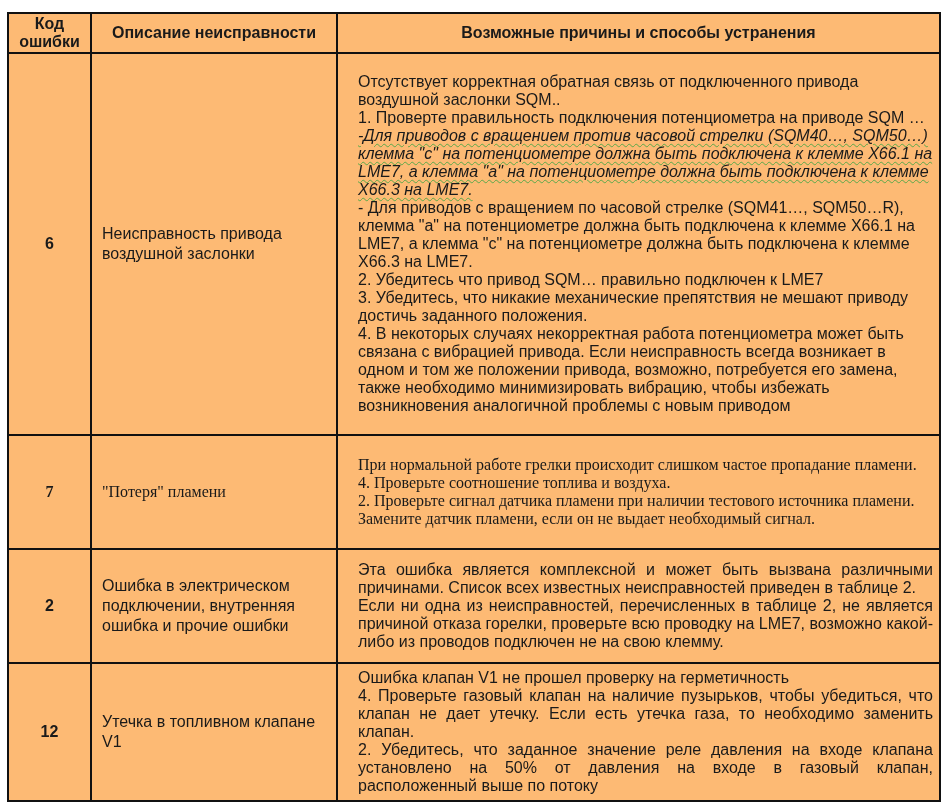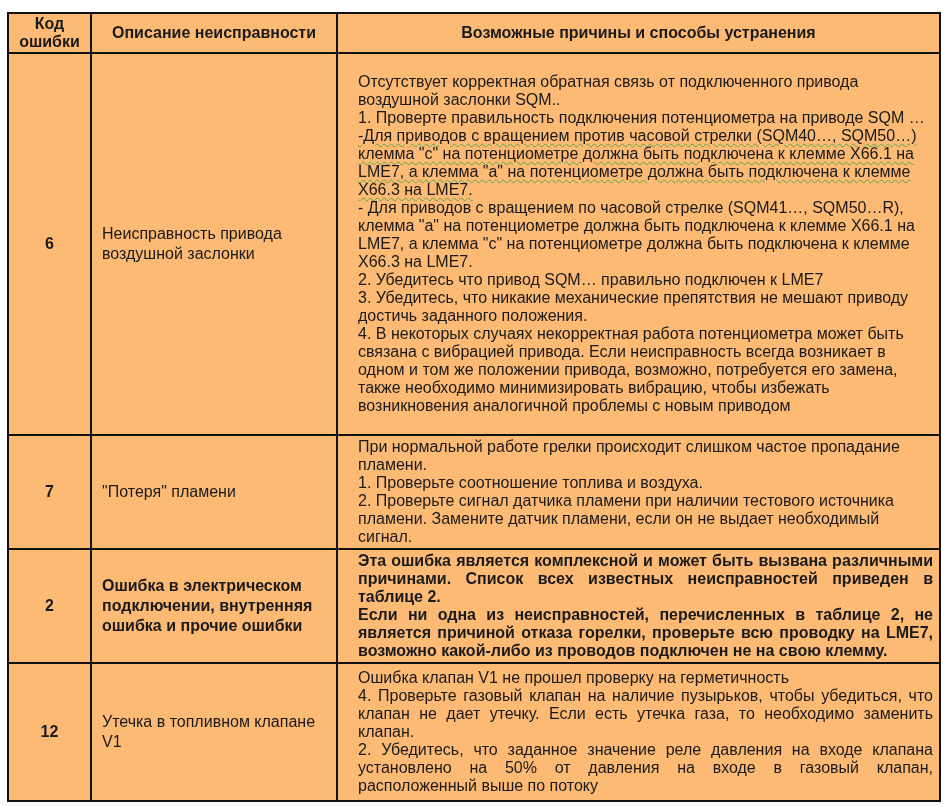--- a/index.html
+++ b/index.html
@@ -16,24 +16,24 @@
   }
   th { font-weight: bold; font-size: 16px; text-align: center; padding: 0 4px; height: 38px; line-height: 18px; }
   col.c1 { width: 83px; }
   col.c2 { width: 246px; }
   col.c3 { width: 603px; }
   td.code { text-align: center; font-weight: bold; font-size: 16px; }
   td.desc { font-size: 16px; line-height: 20px; padding: 0 8px 0 10px; margin-top: 21px; }
   td.fix { font-size: 16px; line-height: 18px; padding: 0 6px 0 20px; vertical-align: top; }
   td.fix .line { display: block; }
   td.fix.justify .line { text-align: justify; }
-  .squiggle-green { text-decoration: underline wavy #5aa84a; text-decoration-thickness: 1px; text-underline-offset: 2px; }
+  .squiggle-green { text-decoration: underline wavy #5aa84a; text-decoration-thickness: 1px; text-underline-offset: 2px; font-style: italic; }
   tr.r6 td { height: 378px; }
-  tr.r7 td { height: 110px; }
-  tr.r10 td { height: 110px; font-weight: bold; }
+  tr.r7 td { height: 110px; font-family: Liberation Serif, serif; }
+  tr.r10 td { height: 110px; }
   tr.r12 td { height: 134px; }
 </style>
 </head>
 <body>
 
 <table class="err-table">
   <colgroup>
       <col class="c1">
       <col class="c2">
       <col class="c3">
@@ -57,21 +57,21 @@
         <span class="line">2.  Убедитесь что привод SQM… правильно подключен к LME7</span>
         <span class="line">3.  Убедитесь, что никакие механические препятствия не мешают приводу достичь заданного положения.</span>
         <span class="line">4.  В некоторых случаях некорректная работа потенциометра может быть связана с вибрацией привода. Если неисправность всегда возникает в одном и том же положении привода, возможно, потребуется его замена, также необходимо минимизировать вибрацию, чтобы избежать возникновения аналогичной проблемы с новым приводом</span>
       </td>
     </tr>
     <tr class="r7">
       <td class="code">7</td>
       <td class="desc">"Потеря" пламени</td>
       <td class="fix">
         <span class="line">При нормальной работе грелки происходит слишком частое пропадание пламени.</span>
-        <span class="line">1.  Проверьте соотношение топлива и воздуха.</span>
+        <span class="line">4.  Проверьте соотношение топлива и воздуха.</span>
         <span class="line">2.  Проверьте сигнал датчика пламени при наличии тестового источника пламени.  Замените датчик пламени, если он не выдает необходимый сигнал.</span>
       </td>
     </tr>
     <tr class="r10">
       <td class="code">2</td>
       <td class="desc">Ошибка в электрическом подключении, внутренняя ошибка и прочие ошибки</td>
       <td class="fix justify">
         <span class="line">Эта ошибка является комплексной и может быть вызвана различными причинами. Список всех известных неисправностей приведен в таблице 2.</span>
         <span class="line">Если ни одна из неисправностей, перечисленных в таблице 2, не является причиной отказа горелки, проверьте всю проводку на LME7, возможно какой-либо из проводов подключен не на свою клемму.</span>
       </td>

